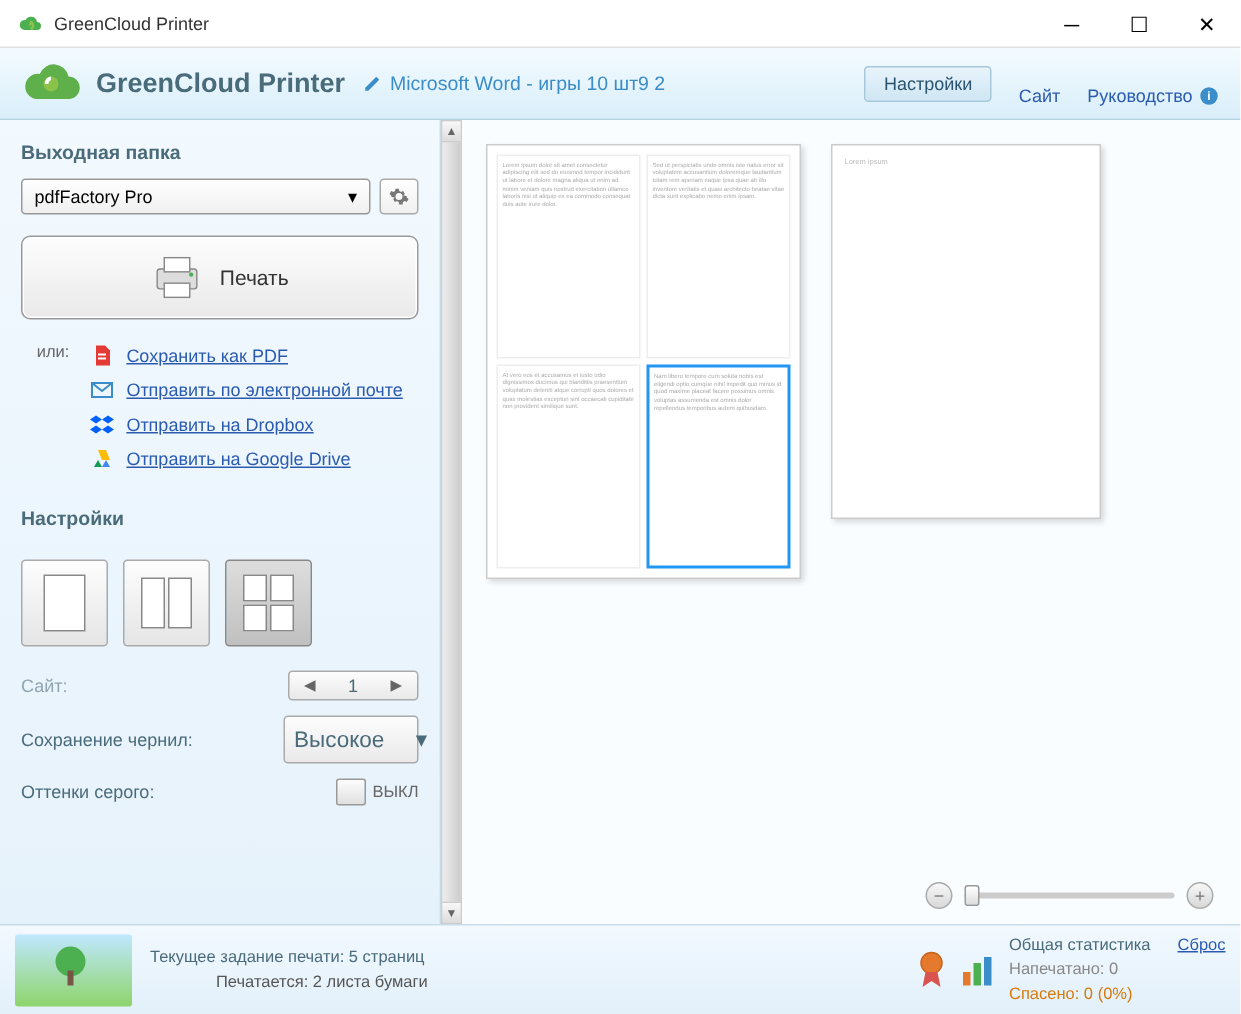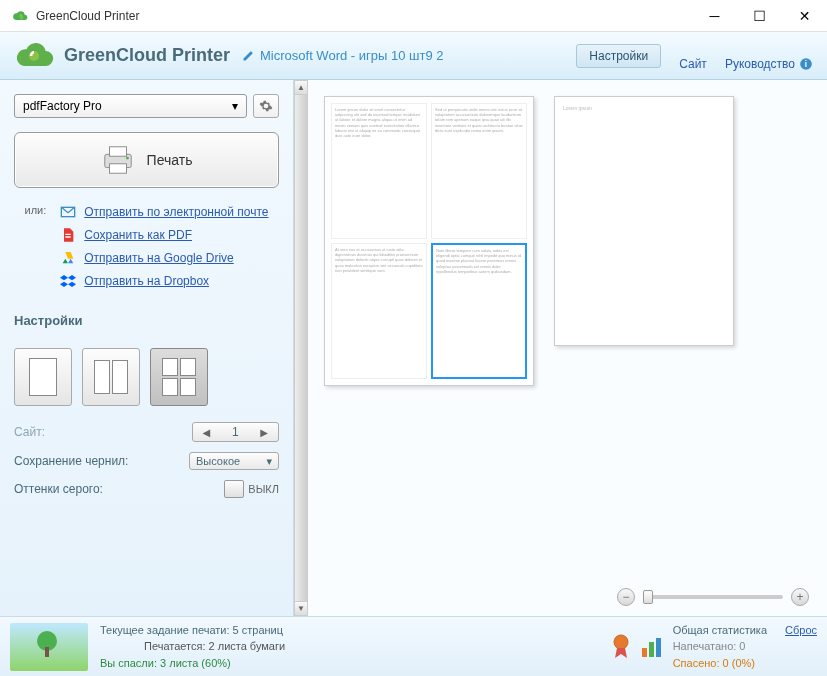--- a/index.html
+++ b/index.html
@@ -43,21 +43,21 @@
 .layout-opts { display: flex; gap: 10px; margin-top:10px; margin-bottom: 16px; }
 .layout-opt { width: 58px; height: 58px; background: linear-gradient(#fdfdfd,#e5e5e5); border: 1px solid #aaa; border-radius: 3px; display:flex; align-items:center; justify-content:center; cursor:pointer; }
 .layout-opt.selected { background: linear-gradient(#ddd,#c0c0c0); border-color:#888; }
 .layout-opt .pg { background:#fff; border:1px solid #888; }
 
 .ctrl-row { display: flex; align-items: center; justify-content: space-between; font-size: 12px; color: #4a6b7a; margin-bottom: 10px; }
 .ctrl-row .label { color:#8fa5b2; }
 .stepper { display:flex; align-items:center; gap:6px; background:linear-gradient(#fdfdfd,#e9e9e9); border:1px solid #aaa; border-radius:3px; padding:2px 6px;}
 .stepper .arr { cursor:pointer; font-size:10px; color:#666; padding:0 4px;}
 .stepper .val { width:30px; text-align:center; font-size:12px;}
-.small-select { width: 90px; height:18px; background:linear-gradient(#fdfdfd,#e9e9e9); border:1px solid #aaa; border-radius:3px; font-size:11px; padding:0 6px; display:flex; align-items:center; justify-content:space-between;gap:21px;}
+.small-select { width: 90px; height:32px; background:linear-gradient(#fdfdfd,#e9e9e9); border:1px solid #aaa; border-radius:3px; font-size:15px; padding:0 6px; display:flex; align-items:center; justify-content:space-between;gap:21px;}
 .toggle { display:flex; align-items:center; gap:4px;}
 .toggle .sw { width:20px; height:18px; background:linear-gradient(#fdfdfd,#e0e0e0); border:1px solid #999; border-radius:2px;}
 .toggle .tlabel { font-size:11px; color:#666; }
 
 
 .preview { flex: 1; background: #fafdff; position: relative; display:flex; }
 .vscroll { width:14px; background:#e8e8e8; border:1px solid #ccc; display:flex; flex-direction:column;}
 .vscroll .vbtn{height:14px; background:linear-gradient(#f8f8f8,#ddd); border-bottom:1px solid #ccc; display:flex;align-items:center;justify-content:center;font-size:8px;color:#666;}
 .vscroll .vbtn:last-child{border-top:1px solid #ccc; border-bottom:none;}
 .vscroll .track{flex:1; position:relative;}
@@ -128,20 +128,21 @@
     <svg width="14" height="14" viewBox="0 0 24 24">
         <circle cx="12" cy="12" r="10" fill="#3a8dc9"></circle>
         <text x="12" y="17" font-size="14" fill="#fff" text-anchor="middle" font-weight="bold">i</text>
       </svg>
   </span>
 </div>
 
 <div class="body">
 
   <div class="sidebar">
+    <h3>Выходная папка</h3>
     <div class="printer-row">
       <div class="printer-select">
         <span>pdfFactory Pro</span>
         <span>▾</span>
       </div>
       <div class="gear-btn">
         <svg width="14" height="14" viewBox="0 0 24 24">
             <path fill="#777" d="M12 8a4 4 0 1 0 0 8 4 4 0 0 0 0-8zm9 4a7 7 0 0 1-.1 1.2l2 1.6-2 3.4-2.4-1a7 7 0 0 1-2 1.2l-.4 2.6h-4l-.4-2.6a7 7 0 0 1-2-1.2l-2.4 1-2-3.4 2-1.6A7 7 0 0 1 3 12a7 7 0 0 1 .1-1.2l-2-1.6 2-3.4 2.4 1a7 7 0 0 1 2-1.2L7.9 3h4l.4 2.6a7 7 0 0 1 2 1.2l2.4-1 2 3.4-2 1.6A7 7 0 0 1 21 12z"></path>
           </svg>
       </div>
@@ -155,45 +156,45 @@
           <circle cx="28" cy="16" r="1.5" fill="#4caf50"></circle>
         </svg>
       <span class="lbl">Печать</span>
     </button>
 
     <div class="or-row">
       <span>или:</span>
       <div class="save-links">
         <a class="save-link">
           <svg class="ico" viewBox="0 0 24 24">
+              <path fill="#e53935" d="M6 2h9l5 5v15H6z"></path>
+              <path fill="#fff" d="M8 14h8v2H8zm0-4h8v2H8z"></path>
+            </svg>
+          <span>Сохранить как PDF</span>
+        </a>
+        <a class="save-link">
+          <svg class="ico" viewBox="0 0 24 24">
               <rect x="2" y="5" width="20" height="14" fill="none" stroke="#3a8dc9" stroke-width="2"></rect>
               <path d="M2 5l10 8 10-8" fill="none" stroke="#3a8dc9" stroke-width="2"></path>
             </svg>
           <span>Отправить по электронной почте</span>
         </a>
         <a class="save-link">
           <svg class="ico" viewBox="0 0 24 24">
-              <path fill="#e53935" d="M6 2h9l5 5v15H6z"></path>
-              <path fill="#fff" d="M8 14h8v2H8zm0-4h8v2H8z"></path>
-            </svg>
-          <span>Сохранить как PDF</span>
+              <path fill="#0061ff" d="M6 3l6 4-6 4-6-4zm12 0l6 4-6 4-6-4zM6 13l6 4-6 4-6-4zm12 0l6 4-6 4-6-4z"></path>
+            </svg>
+          <span>Отправить на Dropbox</span>
         </a>
         <a class="save-link">
           <svg class="ico" viewBox="0 0 24 24">
               <path fill="#0f9d58" d="M4 20l4-7 4 7z"></path>
               <path fill="#4285f4" d="M12 20h8l-4-7z"></path>
               <path fill="#fbbc04" d="M8 3h8l4 10H12z"></path>
             </svg>
           <span>Отправить на Google Drive</span>
-        </a>
-        <a class="save-link">
-          <svg class="ico" viewBox="0 0 24 24">
-              <path fill="#0061ff" d="M6 3l6 4-6 4-6-4zm12 0l6 4-6 4-6-4zM6 13l6 4-6 4-6-4zm12 0l6 4-6 4-6-4z"></path>
-            </svg>
-          <span>Отправить на Dropbox</span>
         </a>
       </div>
     </div>
 
     <h3>Настройки</h3>
     <div class="layout-opts">
       <div class="layout-opt">
           <div class="pg" style="width:28px;height:38px;"></div>
         </div>
       <div class="layout-opt">
@@ -266,21 +267,20 @@
 <div class="statusbar">
   <div class="status-img">
     <svg class="tree" viewBox="0 0 30 30">
         <circle cx="15" cy="12" r="10" fill="#4caf50"></circle>
         <rect x="13" y="18" width="4" height="10" fill="#795548"></rect>
       </svg>
   </div>
   <div class="status-text">
     <div class="row1">Текущее задание печати: 5 страниц</div>
     <div class="row2">Печатается: 2 листа бумаги</div>
-    <div class="row3">Вы спасли: 3 листа (60%)</div>
   </div>
   <div class="stats">
     <svg class="medal" viewBox="0 0 20 26">
         <circle cx="10" cy="8" r="7" fill="#e57a2e" stroke="#c9641c"></circle>
         <path d="M6 14l-2 10 6-4 6 4-2-10" fill="#d9534f"></path>
       </svg>
     <svg class="bars" viewBox="0 0 22 22">
         <rect x="1" y="12" width="5" height="9" fill="#e57a2e"></rect>
         <rect x="8" y="6" width="5" height="15" fill="#4caf50"></rect>
         <rect x="15" y="2" width="5" height="19" fill="#3a8dc9"></rect>

